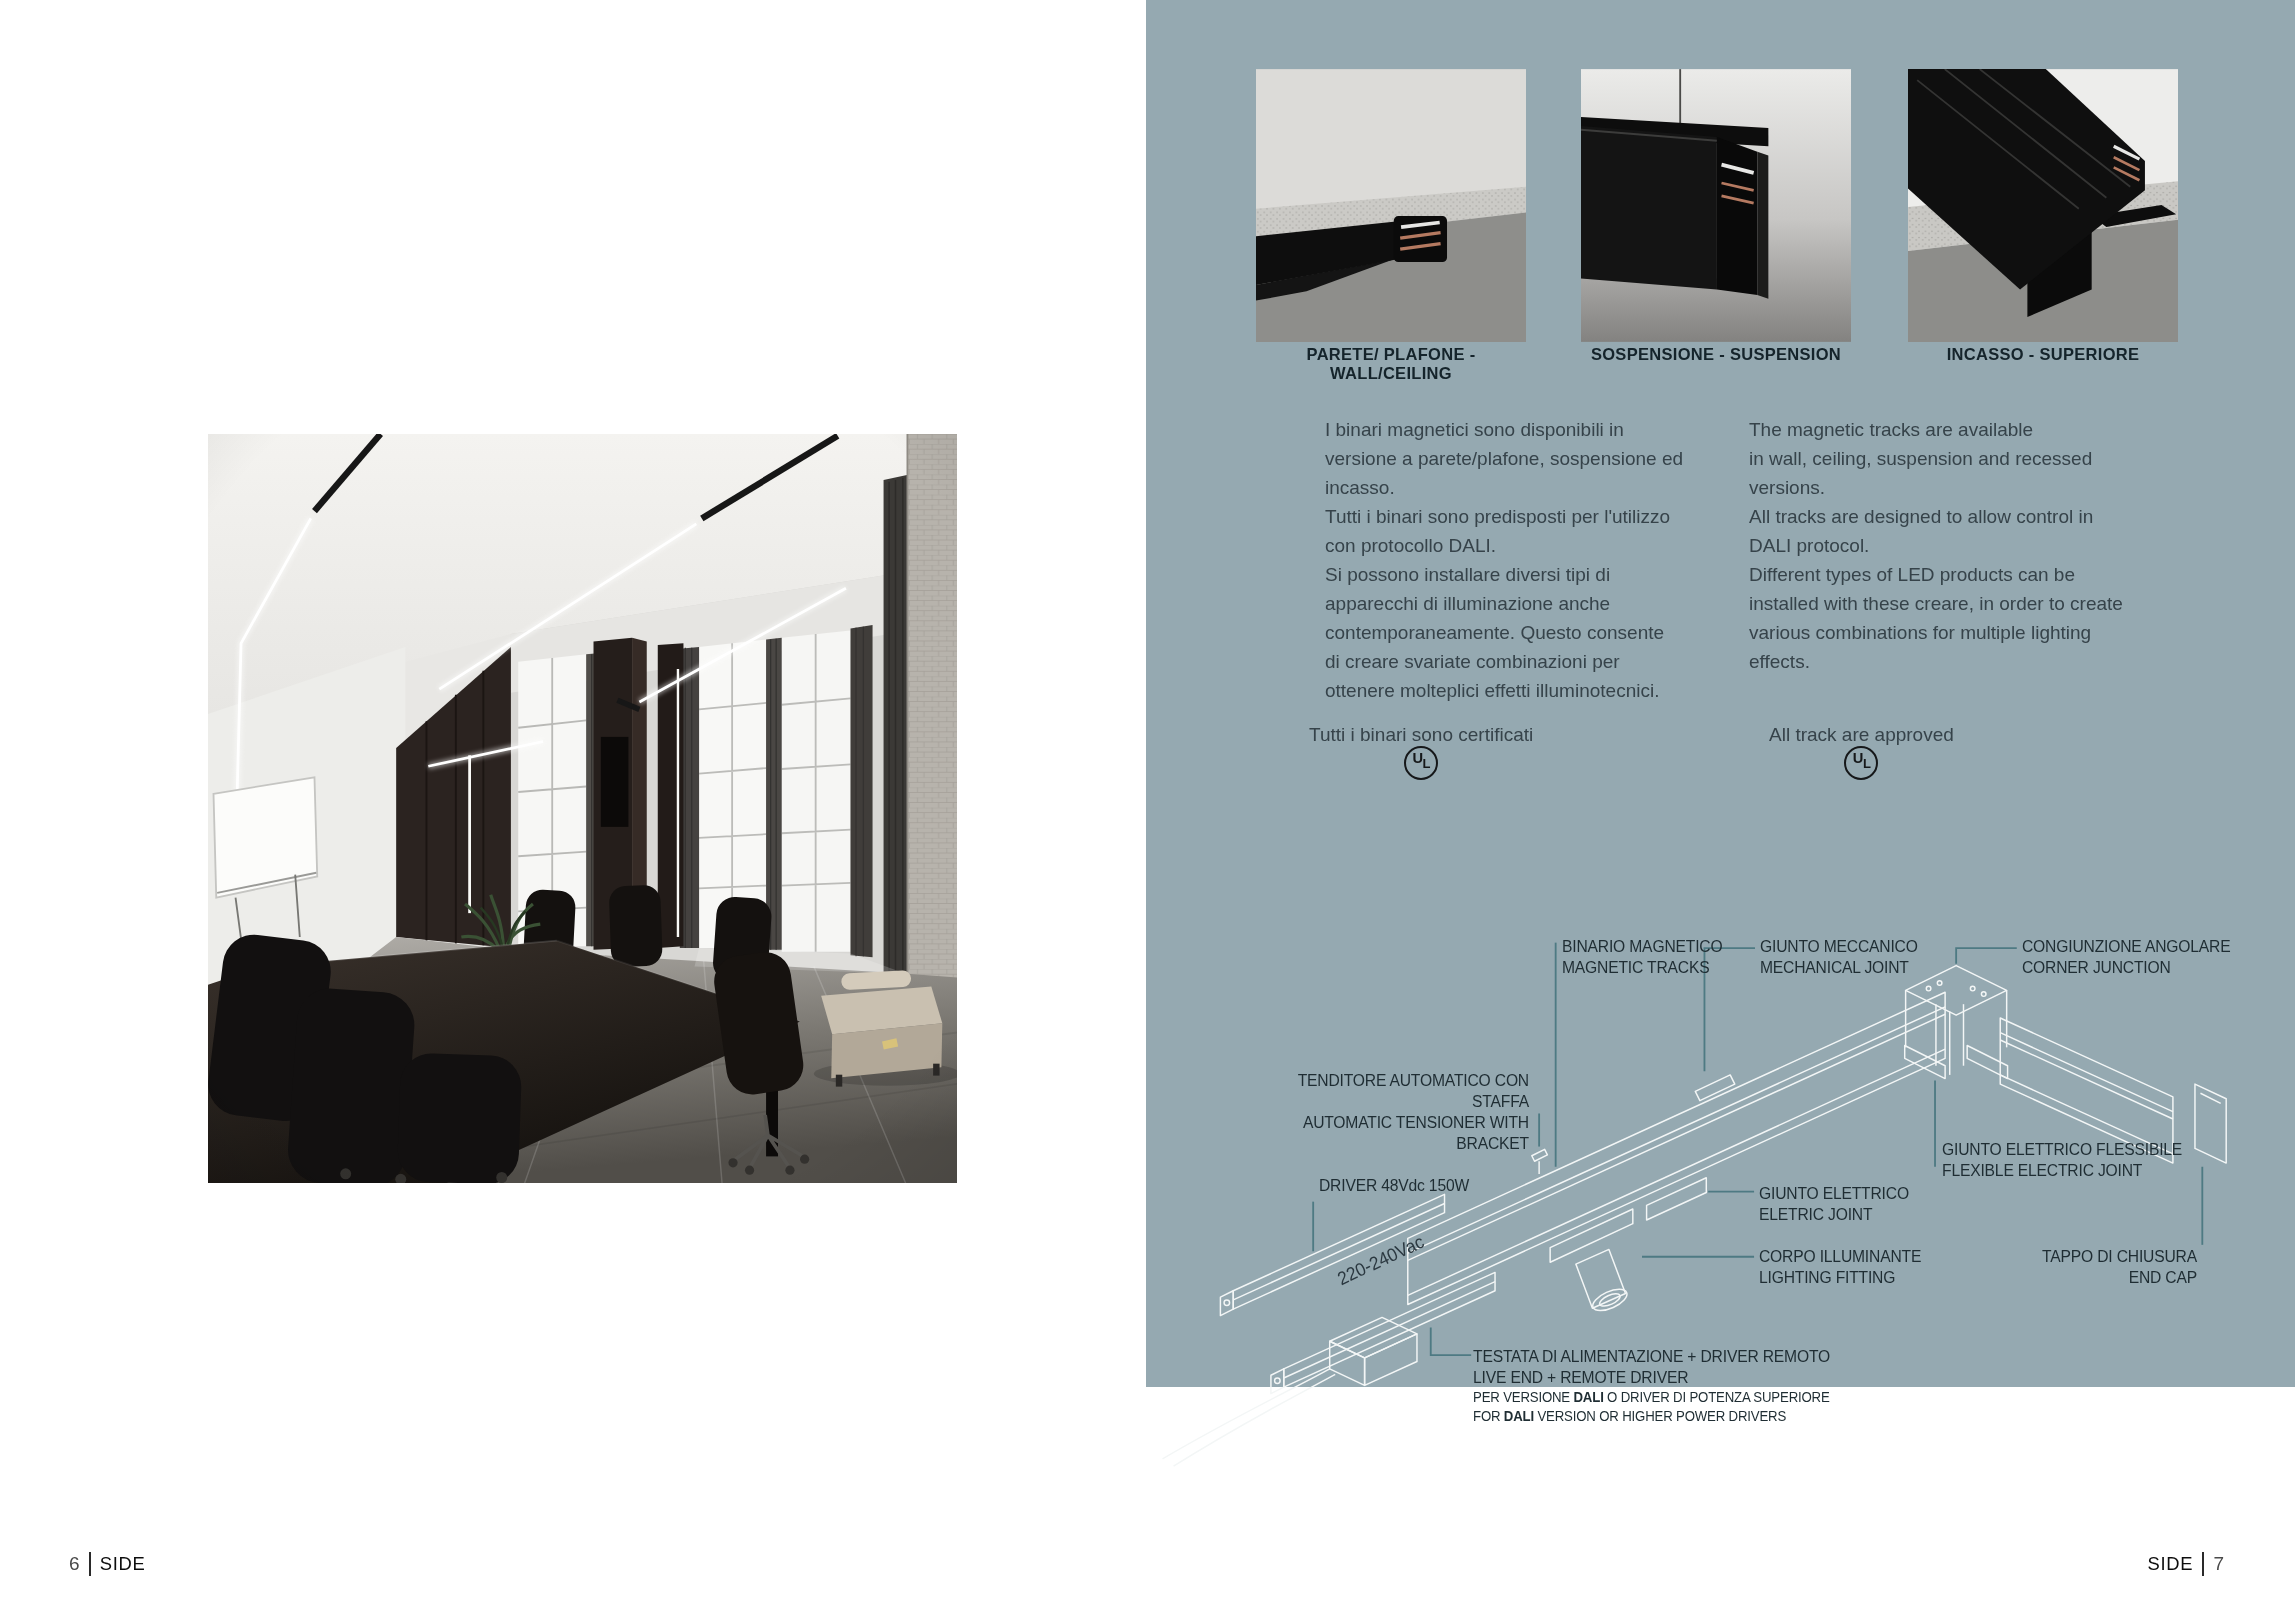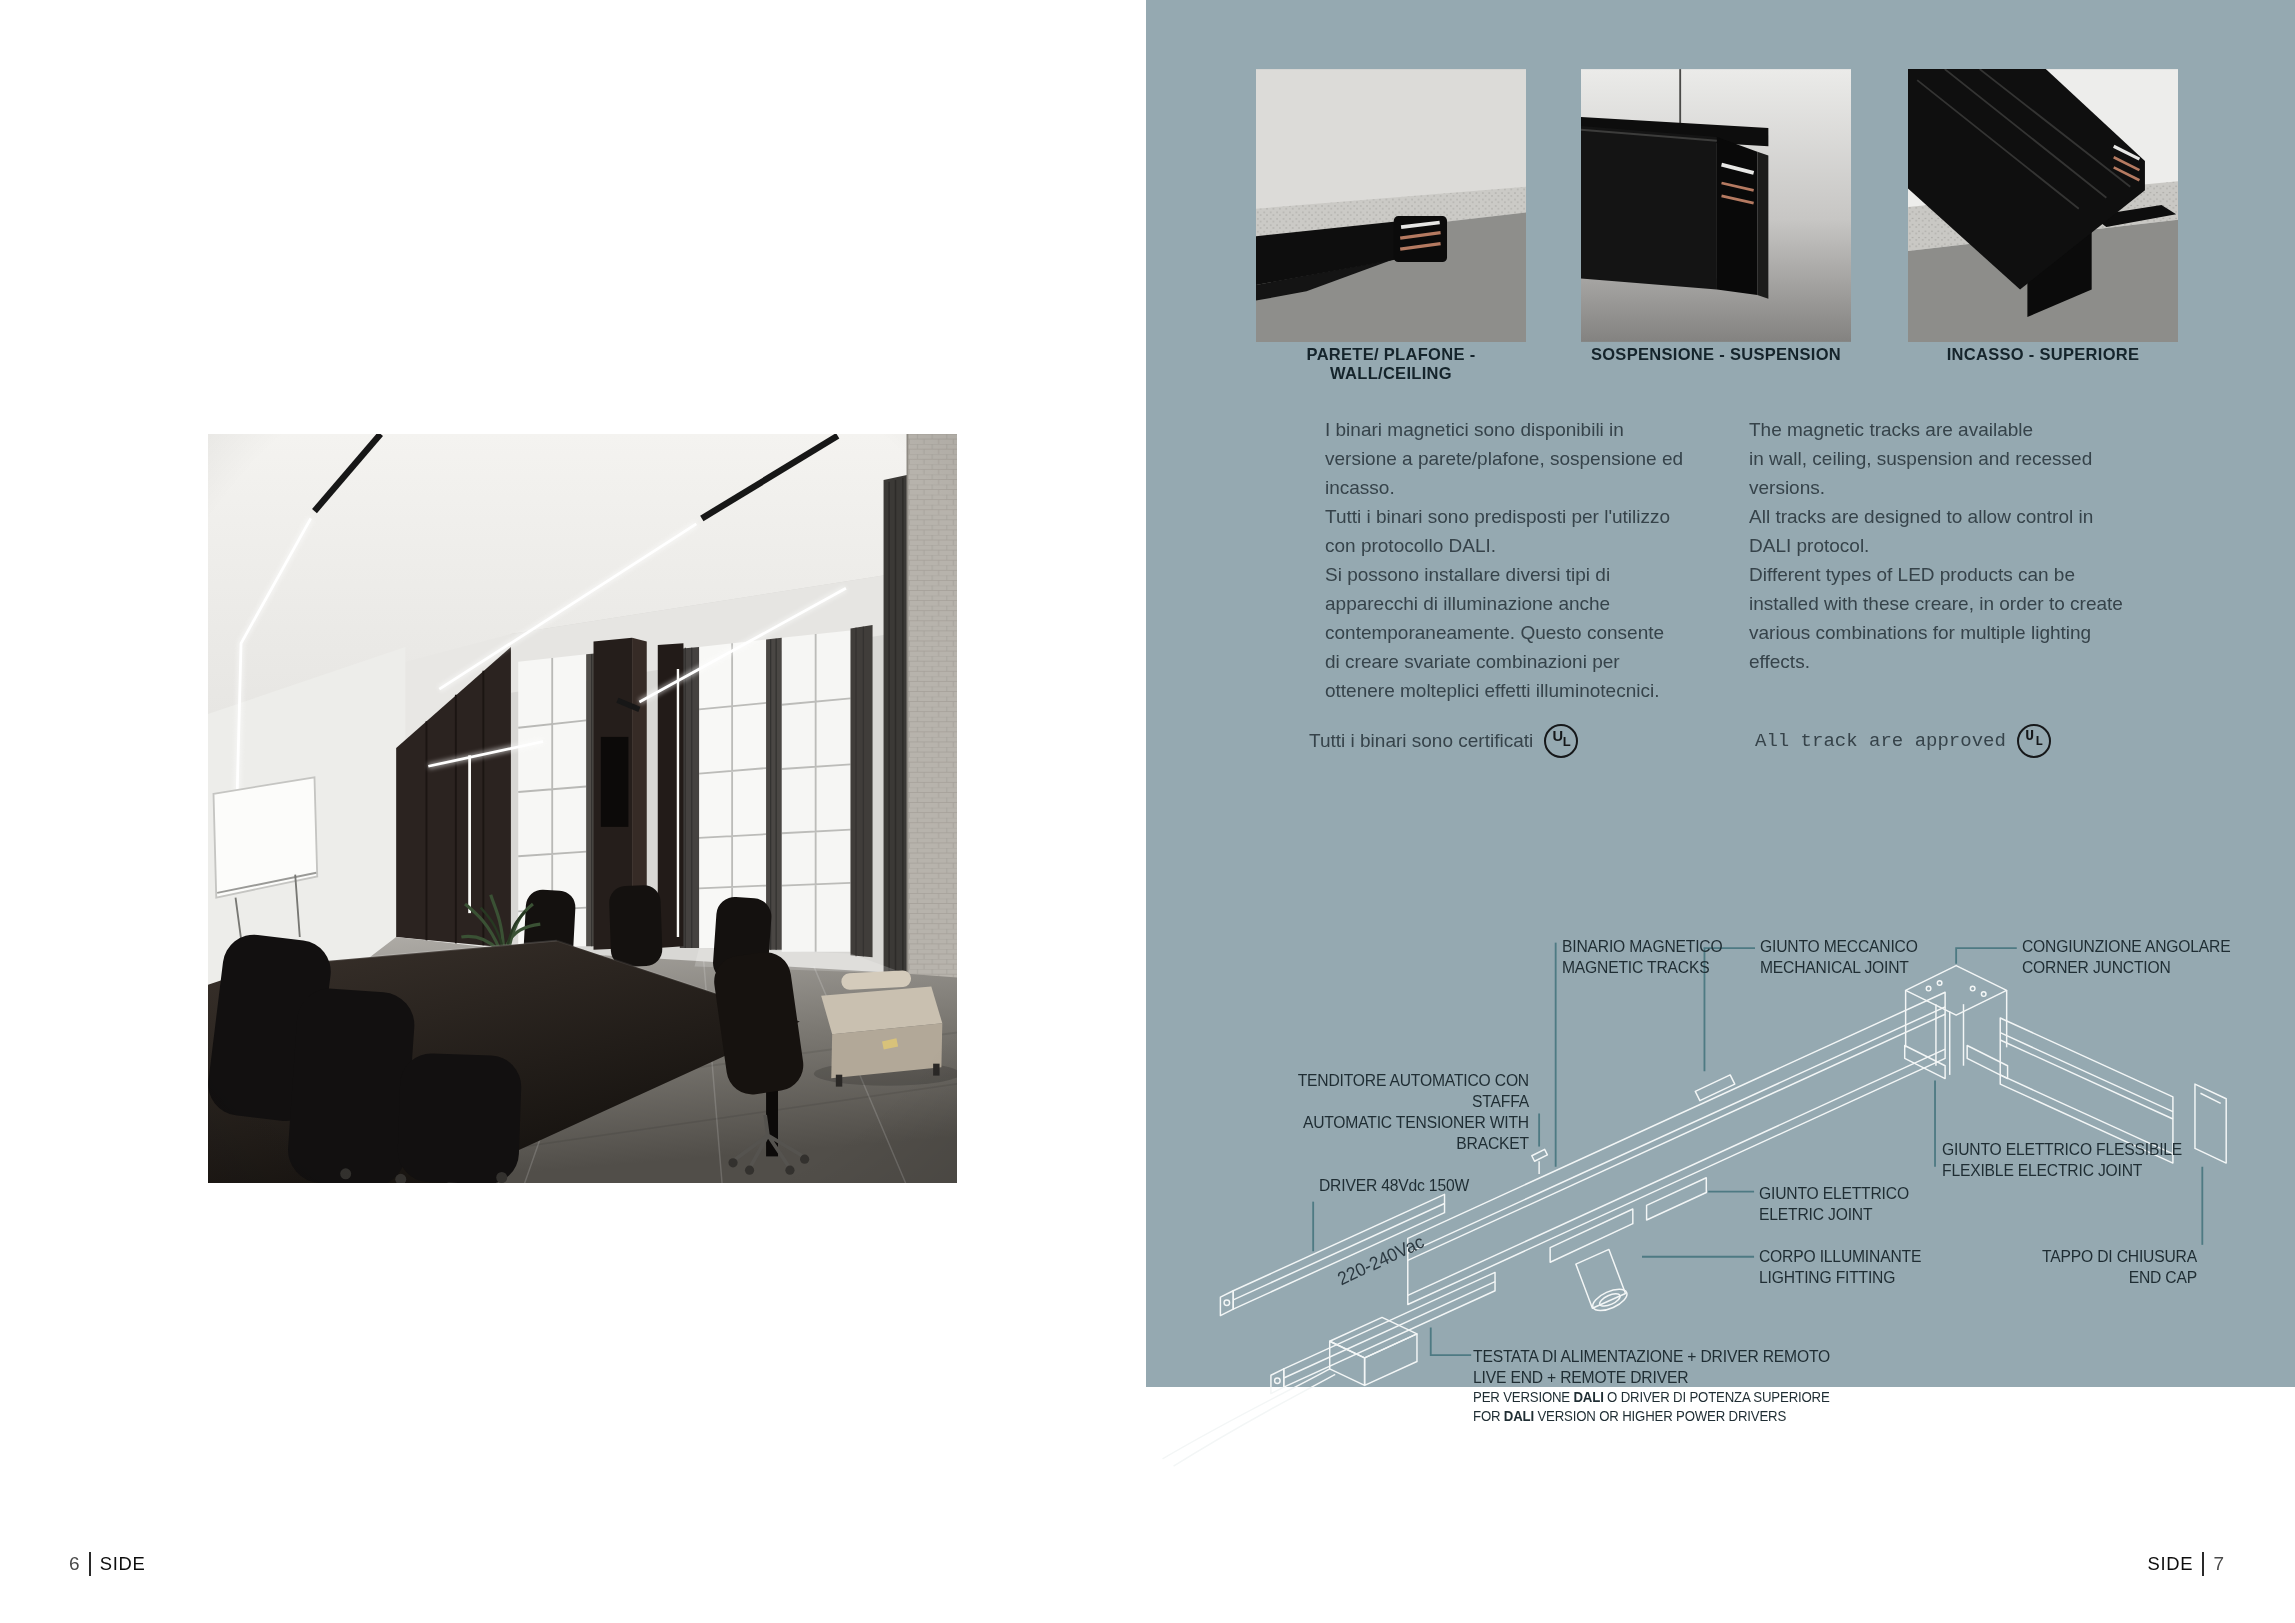--- a/index.html
+++ b/index.html
@@ -5,21 +5,21 @@
   html,body{margin:0;padding:0;background:#ffffff;font-family:"Liberation Sans", sans-serif;}
   .stage{position:relative;width:2296px;height:1624px;overflow:hidden;background:#ffffff;}
   .left-page{position:absolute;left:0;top:0;width:1146px;height:1624px;background:#ffffff;}
   .right-page{position:absolute;left:1146px;top:0;width:1150px;height:1387px;background:#95a9b1;}
   .photo{position:absolute;left:208px;top:434px;width:749px;height:749px;}
   .photo svg{display:block;width:100%;height:100%;}
   .prod{position:absolute;top:69px;width:270px;height:273px;}
   .prod svg{display:block;width:100%;height:100%;}
   .cap{position:absolute;top:345px;width:270px;text-align:center;font-size:16.5px;font-weight:bold;color:#15242b;letter-spacing:0.3px;}
   .para{position:absolute;top:415px;font-size:19px;line-height:29px;color:#36434a;white-space:pre-line;}
-  .cert{position:absolute;top:724px;display:flex;align-items:center;gap:11px;font-size:19px;color:#36434a;}
+  .cert{position:absolute;top:724px;display:flex;align-items:center;font-size:19px;color:#36434a;flex-direction:column;}
   .ul{width:34px;height:34px;border:2.8px solid #16181a;border-radius:50%;position:relative;box-sizing:border-box;flex:0 0 auto;background:transparent;}
   .ul .u{position:absolute;left:6.4px;top:2.8px;font-size:14.7px;font-weight:bold;color:#16181a;line-height:14.7px;}
   .ul .l{position:absolute;left:16.5px;top:9.2px;font-size:13px;font-weight:bold;color:#16181a;line-height:13px;}
   .diagram{position:absolute;left:0;top:937px;width:1150px;height:533px;z-index:1;}
   .dlabel{position:absolute;font-size:17.4px;line-height:21px;color:#1f2d33;letter-spacing:-0.2px;transform:scaleX(.9);transform-origin:0 0;z-index:2;}
   .dlabel.ra{text-align:right;transform-origin:100% 0;}
   .dlabel .sm{font-size:14.7px;line-height:19px;}
   .dlabel .b{font-weight:bold;}
   .voltage{position:absolute;left:188px;top:1270px;font-size:18.4px;color:#2b3840;transform:rotate(-25deg) scaleX(.95);transform-origin:0 0;z-index:2;}
   .fleft{position:absolute;left:69px;top:1552px;display:flex;align-items:center;}
@@ -281,21 +281,21 @@
 various combinations for multiple lighting
 effects.</div>
 
     <div class="cert" style="left:163px;">
       <span>Tutti i binari sono certificati</span>
       <span class="ul">
         <span class="u">U</span>
         <span class="l">L</span>
       </span>
     </div>
-    <div class="cert" style="left:609px;font-family:Liberation Mono, monospace;">
+    <div class="cert" style="left:623px;">
       <span>All track are approved</span>
       <span class="ul">
         <span class="u">U</span>
         <span class="l">L</span>
       </span>
     </div>
 
     <svg class="diagram" viewBox="0 0 1252 580">
       <g stroke="#f3f6f6" stroke-width="1.6" fill="none" stroke-linejoin="round">
 

